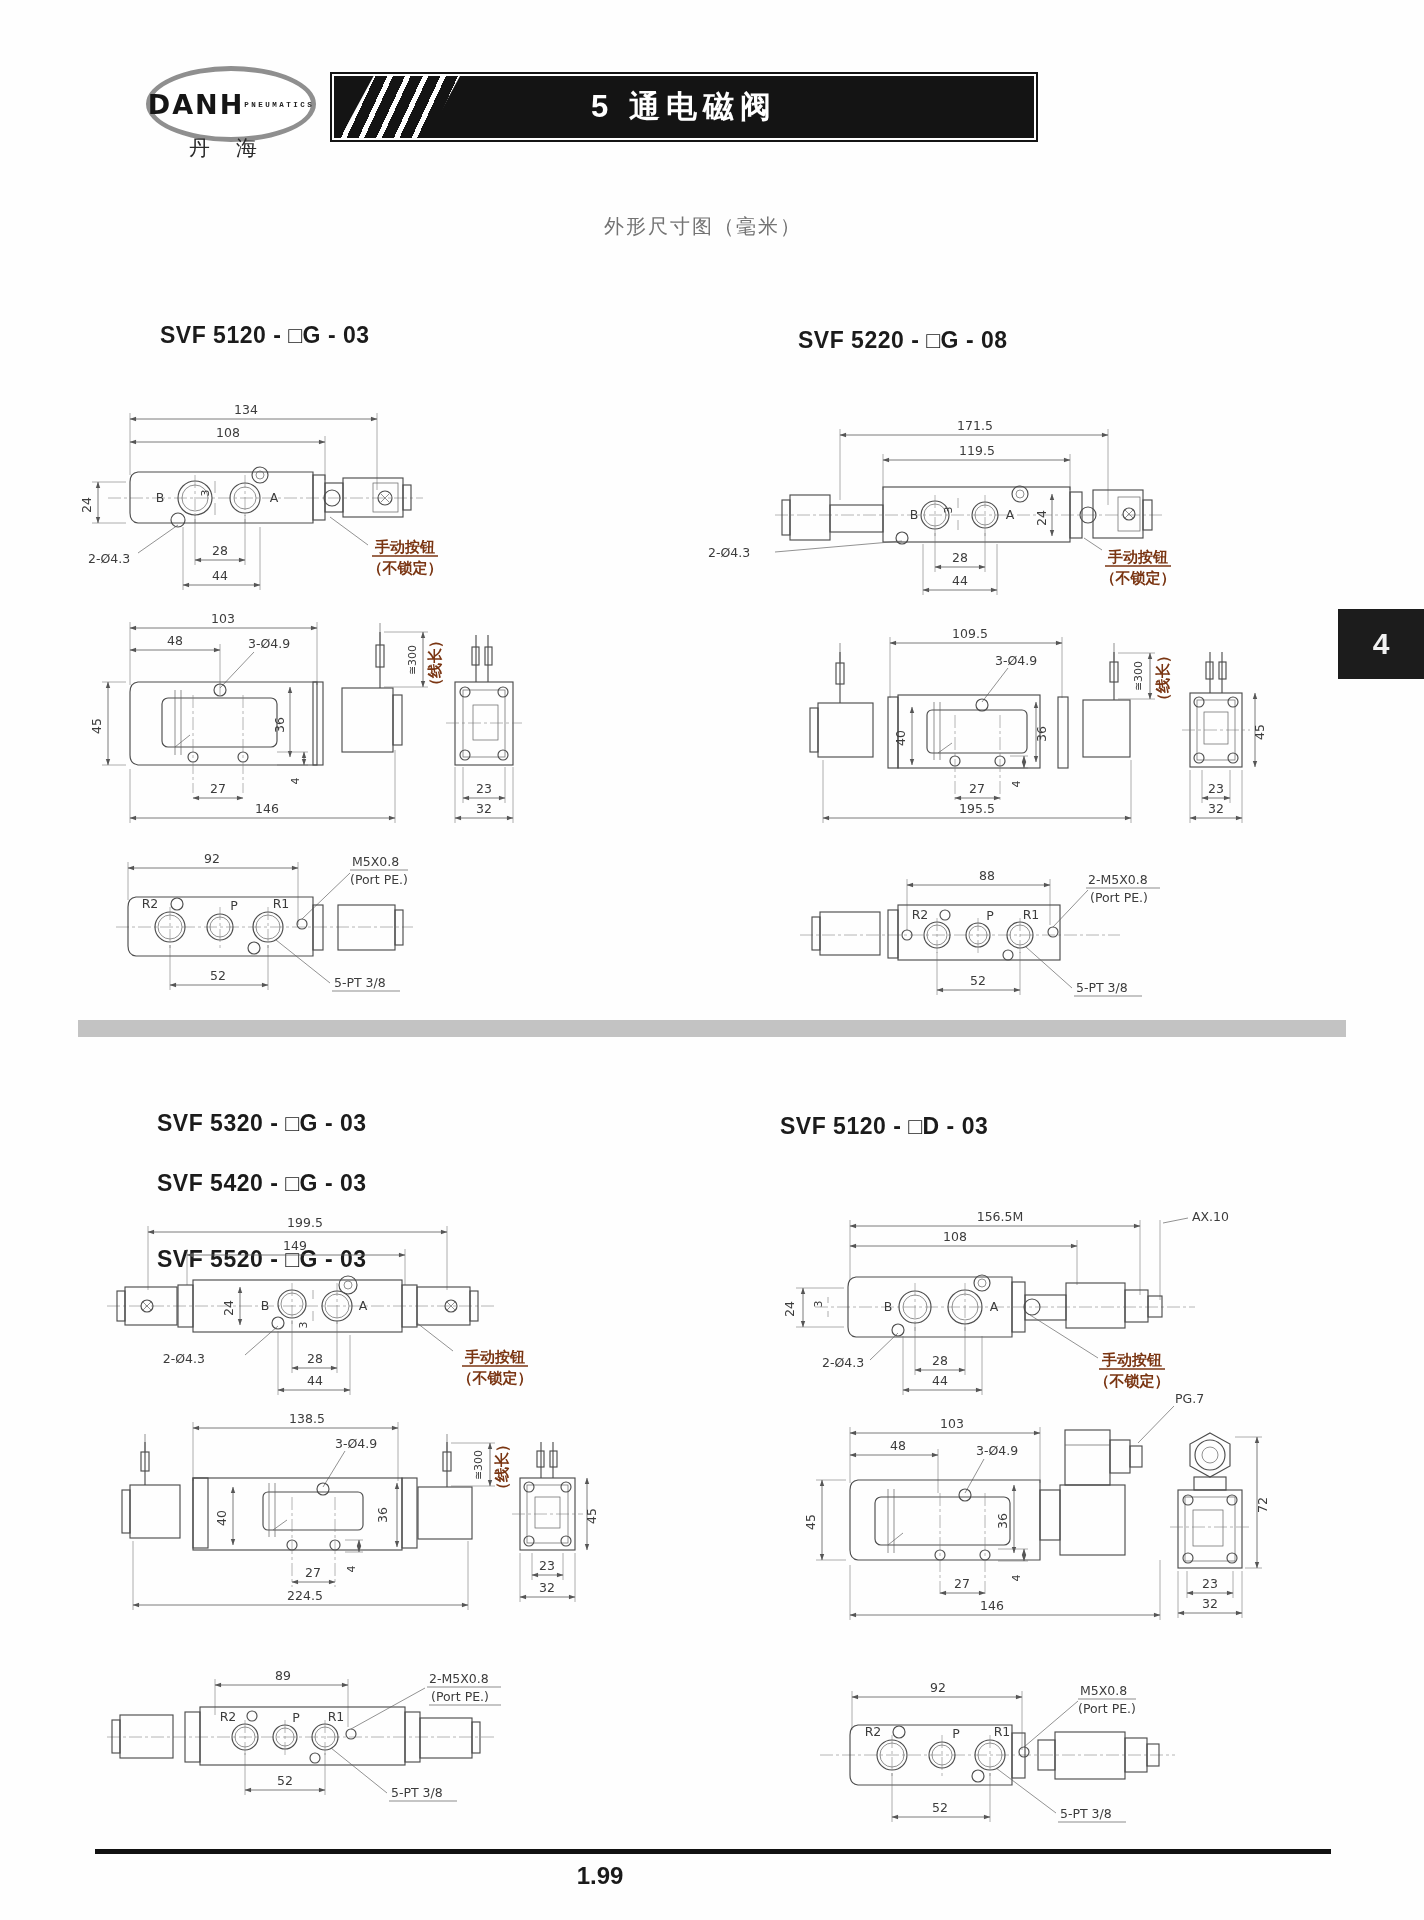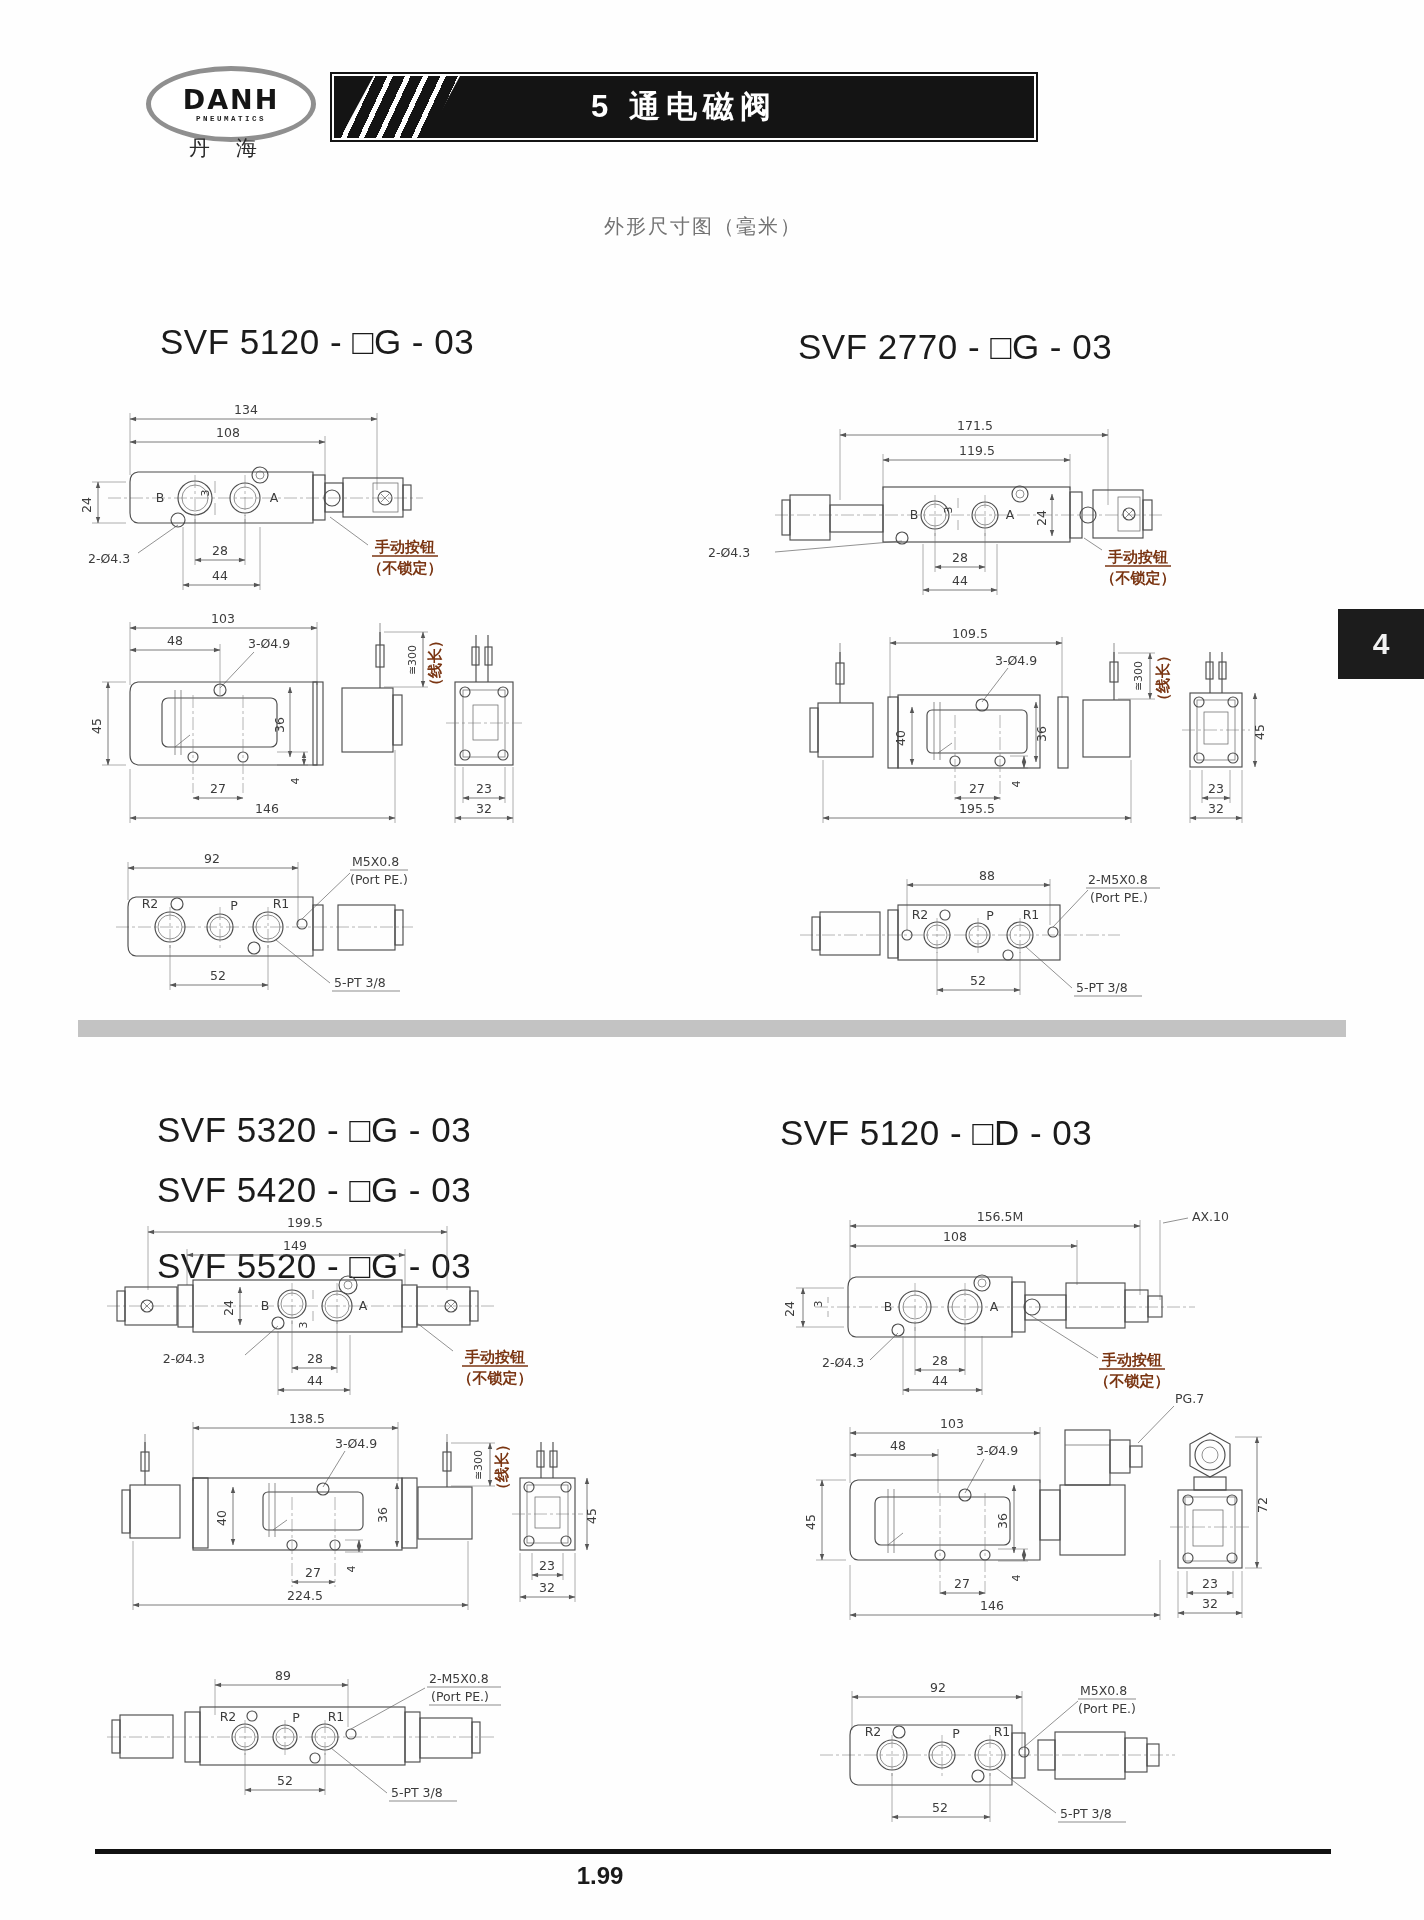--- a/index.html
+++ b/index.html
@@ -1,38 +1,38 @@
 <!DOCTYPE html>
 <html><head>
 <meta charset="utf-8">
 <style>
   html,body{margin:0;padding:0;background:#e8e8e8;}
   #page{position:relative;width:1424px;height:1920px;background:#fefefe;margin:0 auto;overflow:hidden;
         font-family:"Liberation Sans",sans-serif;}
   
   #logo{position:absolute;left:118px;top:50px;width:210px;height:120px;}
   #logo .oval{position:absolute;left:28px;top:16px;width:160px;height:66px;border:5px solid #8f8f8f;
-      border-radius:50%;background:#fff;display:flex;flex-direction:column;align-items:center;justify-content:center;}
+      border-radius:50%;background:#fff;display:flex;flex-direction:row;align-items:center;justify-content:center;}
   #logo .brand{font-weight:bold;font-size:27px;letter-spacing:2px;color:#151515;line-height:1;font-family:"DejaVu Sans",sans-serif;}
   #logo .brandsub{font-size:7.5px;letter-spacing:2.5px;color:#222;font-weight:bold;margin-top:2px;font-family:Liberation Mono, monospace;}
   #logo .cn{position:absolute;left:0;top:84px;width:210px;text-align:center;font-size:21px;color:#2a2a2a;
       letter-spacing:26px;text-indent:26px;}
   
   #hbar{position:absolute;left:330px;top:72px;width:708px;height:70px;border:2px solid #141414;background:#fff;
         padding:2px;box-sizing:border-box;}
   #hbar .inner{position:relative;width:100%;height:100%;background:#141414;overflow:hidden;}
   #hbar .stripes{position:absolute;left:6px;top:0;width:120px;height:100%;
         background:repeating-linear-gradient(115deg,#141414 0 11px,#ffffff 11px 16px);
         clip-path:polygon(0 100%,28% 0,100% 0,72% 100%);}
   #hbar .txt{position:absolute;left:0;top:0;width:100%;height:100%;display:flex;align-items:center;justify-content:center;
         color:#fff;font-weight:bold;font-size:31px;letter-spacing:6px;}
   
   #title{position:absolute;left:0;top:148px;width:1390px;text-align:center;font-size:40px;font-weight:bold;color:#161616;letter-spacing:1px;}
   #subtitle{position:absolute;left:0;top:213px;width:1390px;text-align:center;font-size:20px;color:#737373;letter-spacing:2px;padding-left:8px;}
-  .shead{position:absolute;font-size:35px;font-weight:normal;color:#1b1b1b;letter-spacing:.5px;white-space:nowrap;}
+  .shead{position:absolute;font-size:23px;font-weight:bold;color:#1b1b1b;letter-spacing:.5px;white-space:nowrap;}
   
   #grayband{position:absolute;left:78px;top:1020px;width:1268px;height:17px;background:#c3c3c3;}
   #tab4{position:absolute;left:1338px;top:609px;width:86px;height:70px;background:#1c1c1c;color:#f2f2f2;
         display:flex;align-items:center;justify-content:center;font-size:30px;font-weight:bold;}
   #footrule{position:absolute;left:95px;top:1849px;width:1236px;height:5px;background:#111;}
   #pagenum{position:absolute;left:0;top:1862px;width:1200px;text-align:center;font-size:24px;font-weight:bold;color:#1a1a1a;}
   
   svg{position:absolute;overflow:visible;}
   .ol{fill:none;stroke:#4d4d4d;stroke-width:1.15;}
   .tn{fill:none;stroke:#636363;stroke-width:.7;}
@@ -69,21 +69,21 @@
   <div id="hbar">
     <div class="inner">
       <div class="stripes"></div>
       <div class="txt">5 通电磁阀</div>
     </div>
   </div>
 
   <div id="subtitle">外形尺寸图（毫米）</div>
 
   <div class="shead" style="left:160px;top:322px;">SVF 5120 - □G - 03</div>
-  <div class="shead" style="left:798px;top:327px;">SVF 2770 - □G - 03</div>
+  <div class="shead" style="left:798px;top:327px;">SVF 5220 - □G - 08</div>
   <div class="shead" style="left:157px;top:1096px;margin-top:14px;">SVF 5320 - □G - 03</div>
   <div class="shead" style="left:157px;top:1170px;">SVF 5420 - □G - 03</div>
   <div class="shead" style="left:157px;top:1246px;">SVF 5520 - □G - 03</div>
   <div class="shead" style="left:780px;top:1113px;">SVF 5120 - □D - 03</div>
 
   <div id="grayband"></div>
   <div id="tab4">4</div>
   <div id="footrule"></div>
   <div id="pagenum">1.99</div>
 

